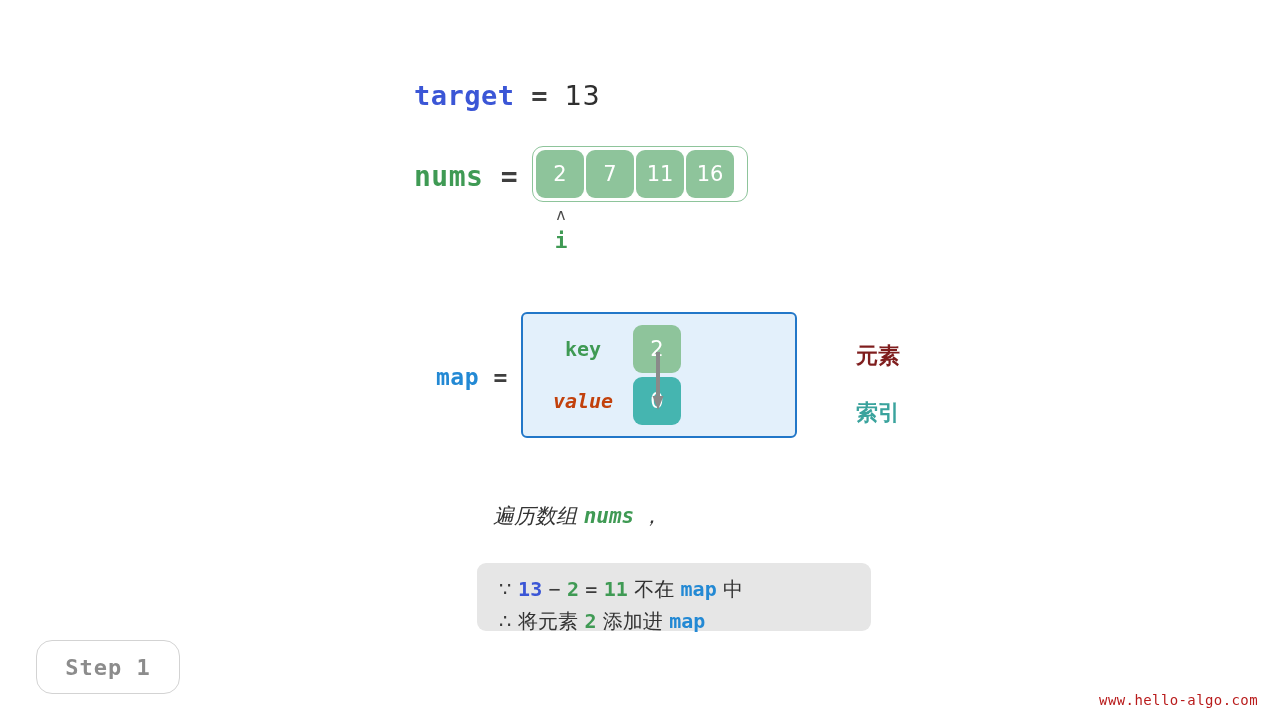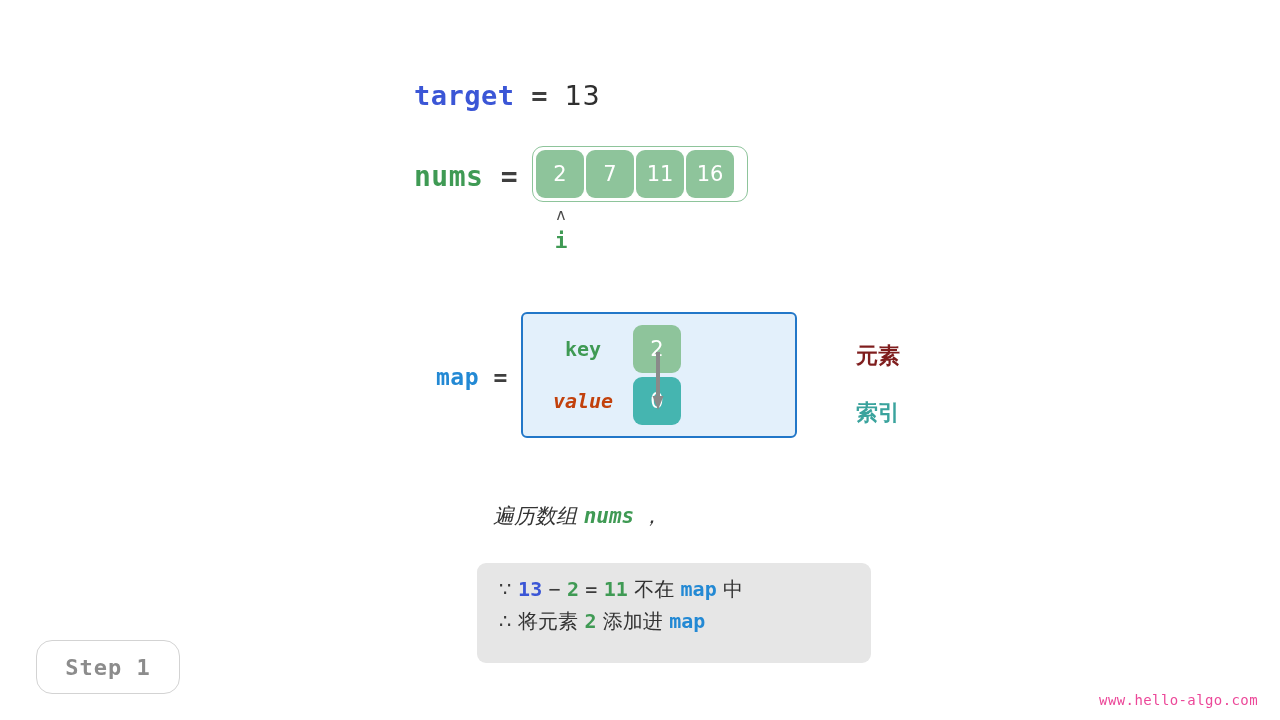--- a/index.html
+++ b/index.html
@@ -190,21 +190,21 @@
   }
   #caption .code { color: #3f9a54; font-weight: bold;
                    font-family: "DejaVu Sans Mono", "Liberation Mono", monospace; }
 
   
   #note-box {
     position: absolute;
     left: 477px;
     top: 563px;
     width: 394px;
-    height: 100px;
+    height: 68px;
     background: #e6e6e6;
     border-radius: 9px;
     box-sizing: border-box;
     padding: 10px 22px 10px 22px;
     font-family: "DejaVu Sans", "Liberation Sans", sans-serif;
     font-size: 20px;
     color: #333333;
   }
   #note-box .line { height: 32px; line-height: 32px; white-space: nowrap; }
   #note-box .sym   { color: #3b3b3b; }
@@ -233,21 +233,21 @@
     font-size: 22px;
     font-weight: bold;
     letter-spacing: 1px;
   }
 
   
   #watermark {
     position: absolute;
     right: 22px;
     bottom: 12px;
-    color: #ec4899;
+    color: #b91c1c;
     font-size: 14px;
     letter-spacing: 0.4px;
   }
 </style>
 </head>
 <body>
 
 <div id="target-line" class="mono">
   <span class="var">target</span>
   <span class="eq">=</span>

